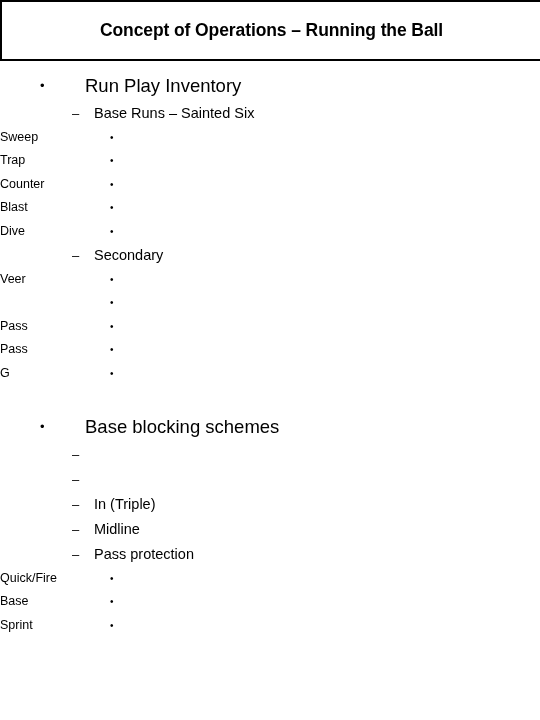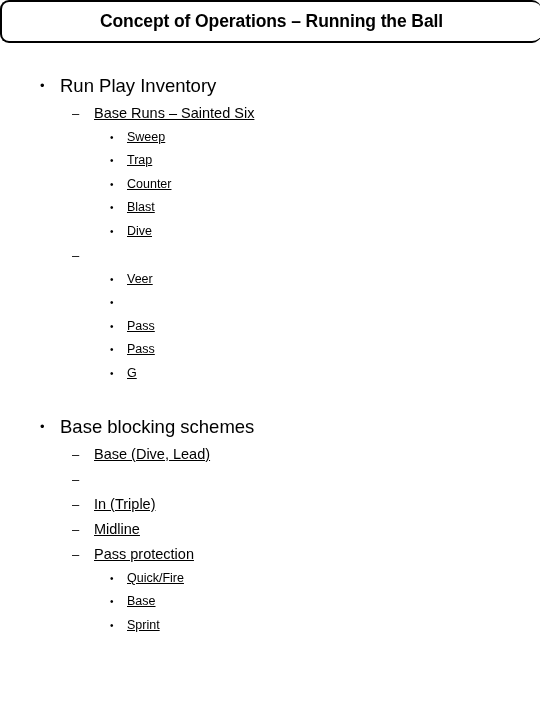--- a/index.html
+++ b/index.html
@@ -20,31 +20,30 @@
     height: 720px;
     background: #ffffff;
   }
 
   
   .title-bar {
     position: absolute;
     left: 0;
     top: 0;
     width: 541px;
-    height: 43px;
+    height: 61px;
     box-sizing: border-box;
     border-top: 2px solid #000000;
     border-bottom: 2px solid #000000;
     border-left: 2px solid #000000;
     border-right: 0;
     display: flex;
     align-items: center;
     justify-content: center;
     background: #ffffff;
-    border-radius: 9px;
   }
   .title-text {
     font-size: 17.5px;
     font-weight: bold;
     letter-spacing: -0.1px;
     white-space: nowrap;
     line-height: 1;
     text-align: center;
   }
 
@@ -87,53 +86,50 @@
     height: 30px;
     line-height: 30px;
     font-size: 18.5px;
   }
   .lvl1 .bullet {
     left: 40px;
     font-size: 13px;
     top: 0;
   }
   .lvl1 .label {
-    margin-left: 60px;
+    margin-left: 85px;
   }
 
   
   .lvl2 {
     height: 25px;
     line-height: 25px;
     font-size: 14.5px;
   }
   .lvl2 .bullet {
     left: 72px;
     font-size: 13px;
     top: 0;
   }
   .lvl2 .label {
     margin-left: 94px;
-    text-decoration: underline;
   }
 
   
   .lvl3 {
     height: 23.4px;
     line-height: 23.4px;
     font-size: 12.5px;
   }
   .lvl3 .bullet {
     left: 110px;
     font-size: 10px;
     top: 0;
   }
   .lvl3 .label {
-    margin-left: 127px;
-    text-decoration: underline;
   }
 
   
   .group-gap {
     height: 27px;
   }
 </style>
 </head>
 <body>
 
@@ -172,20 +168,21 @@
         <span class="bullet">•</span>
         <span class="label">Blast</span>
       </div>
       <div class="row lvl3">
         <span class="bullet">•</span>
         <span class="label">Dive</span>
       </div>
 
       <div class="row lvl2">
         <span class="bullet">–</span>
+        <span class="label">Secondary</span>
       </div>
 
       <div class="row lvl3">
         <span class="bullet">•</span>
         <span class="label">Veer</span>
       </div>
       <div class="row lvl3">
         <span class="bullet">•</span>
       </div>
       <div class="row lvl3">
@@ -203,21 +200,20 @@
 
       <div class="group-gap"></div>
 
       <div class="row lvl1">
         <span class="bullet">•</span>
         <span class="label">Base blocking schemes</span>
       </div>
 
       <div class="row lvl2">
         <span class="bullet">–</span>
-        <span class="label">Base (Dive, Lead)</span>
       </div>
       <div class="row lvl2">
         <span class="bullet">–</span>
       </div>
       <div class="row lvl2">
         <span class="bullet">–</span>
         <span class="label">In (Triple)</span>
       </div>
       <div class="row lvl2">
         <span class="bullet">–</span>

